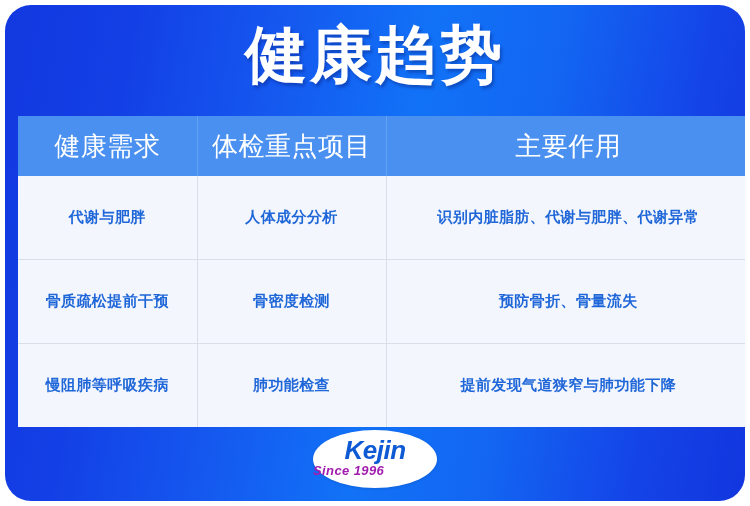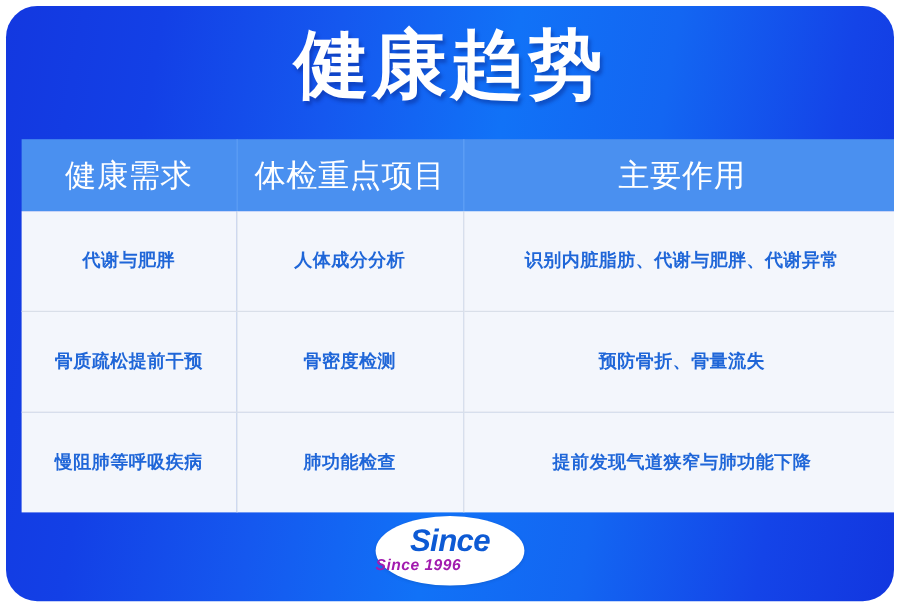--- a/index.html
+++ b/index.html
@@ -196,19 +196,19 @@
             <td>慢阻肺等呼吸疾病</td>
             <td>肺功能检查</td>
             <td>提前发现气道狭窄与肺功能下降</td>
           </tr>
         </tbody>
       </table>
     </div>
 
     <div class="footer">
       <div class="logo">
-        <div class="logo-main">Since</div>
+        <div class="logo-main">Kejin</div>
         <div class="logo-sub">Since 1996</div>
       </div>
     </div>
 
   </div>
 </div>
 
 </body></html>

